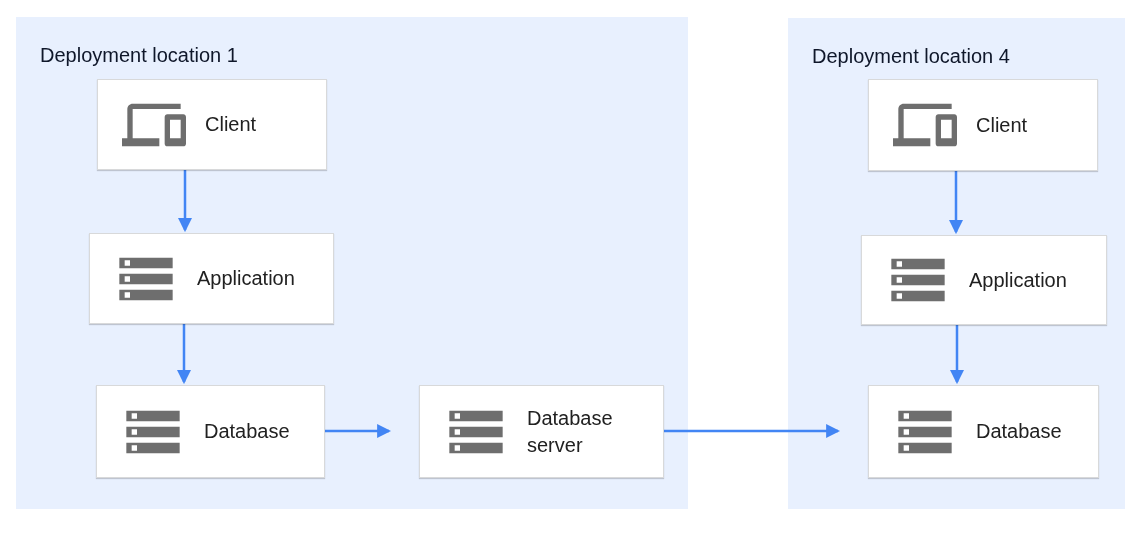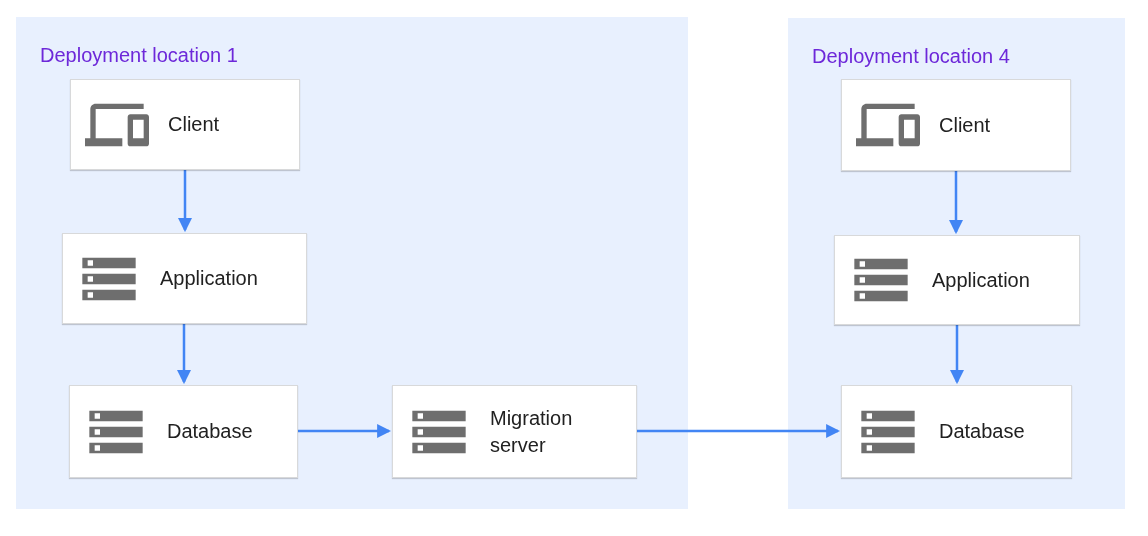--- a/index.html
+++ b/index.html
@@ -17,21 +17,21 @@
     position: absolute;
     background: #e8f0fe;
   }
   .region-1 { left: 16px;  top: 17px; width: 672px; height: 492px; }
   .region-2 { left: 788px; top: 18px; width: 337px; height: 491px; }
 
   .region-title {
     margin: 27px 0 0 24px;
     font-size: 20px;
     line-height: 22px;
-    color: #6d28d9;
+    color: #0f172a;
     white-space: nowrap;
   }
 
   .edges {
     position: absolute;
     left: 0; top: 0;
     pointer-events: none;
   }
   .edges line {
     stroke: #4285f4;
@@ -39,22 +39,23 @@
   }
 
   .node {
     position: absolute;
     box-sizing: border-box;
     background: #ffffff;
     border: 1px solid #d8d9da;
     box-shadow: 0 1px 1px rgba(0,0,0,0.18);
     display: flex;
     align-items: center;
-    padding-left: 14px;
+    padding-left: 24px;
     gap: 19px;
+    margin-left: 27px;
   }
 
   .icon { flex: 0 0 auto; display: block; }
   .icon svg { display: block; fill: #6e6e6e; }
 
   .node-label {
     font-size: 20px;
     line-height: 27px;
     color: #212121;
   }
@@ -112,21 +113,21 @@
     </span>
     <span class="node-label">Database</span>
   </div>
 
   <div class="node" style="left:392px; top:385px; width:245px; height:93px;">
     <span class="icon">
       <svg viewBox="0 0 24 24" width="64" height="64">
           <path d="M2 20h20v-4H2v4zm2-3h2v2H4v-2zM2 4v4h20V4H2zm4 3H4V5h2v2zm-4 7h20v-4H2v4zm2-3h2v2H4v-2z"></path>
         </svg>
     </span>
-    <span class="node-label wrap">Migration server</span>
+    <span class="node-label wrap">Database server</span>
   </div>
 
   <div class="node" style="left:841px; top:79px; width:230px; height:92px;">
     <span class="icon">
       <svg viewBox="0 0 24 24" width="64" height="64">
           <path d="M4 6h18V4H4c-1.1 0-2 .9-2 2v11H0v3h14v-3H4V6zm19 2h-6c-.55 0-1 .45-1 1v10c0 .55.45 1 1 1h6c.55 0 1-.45 1-1V9c0-.55-.45-1-1-1zm-1 9h-4v-7h4v7z"></path>
         </svg>
     </span>
     <span class="node-label">Client</span>
   </div>

